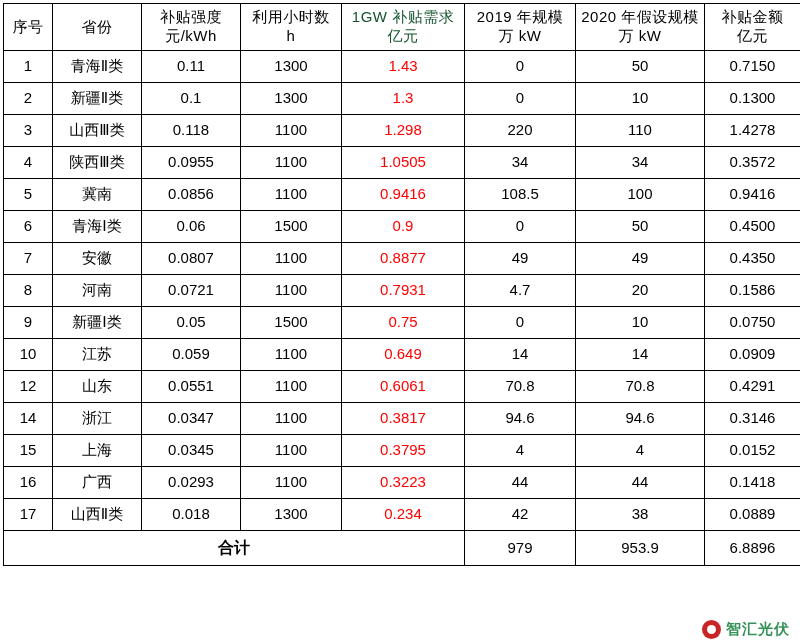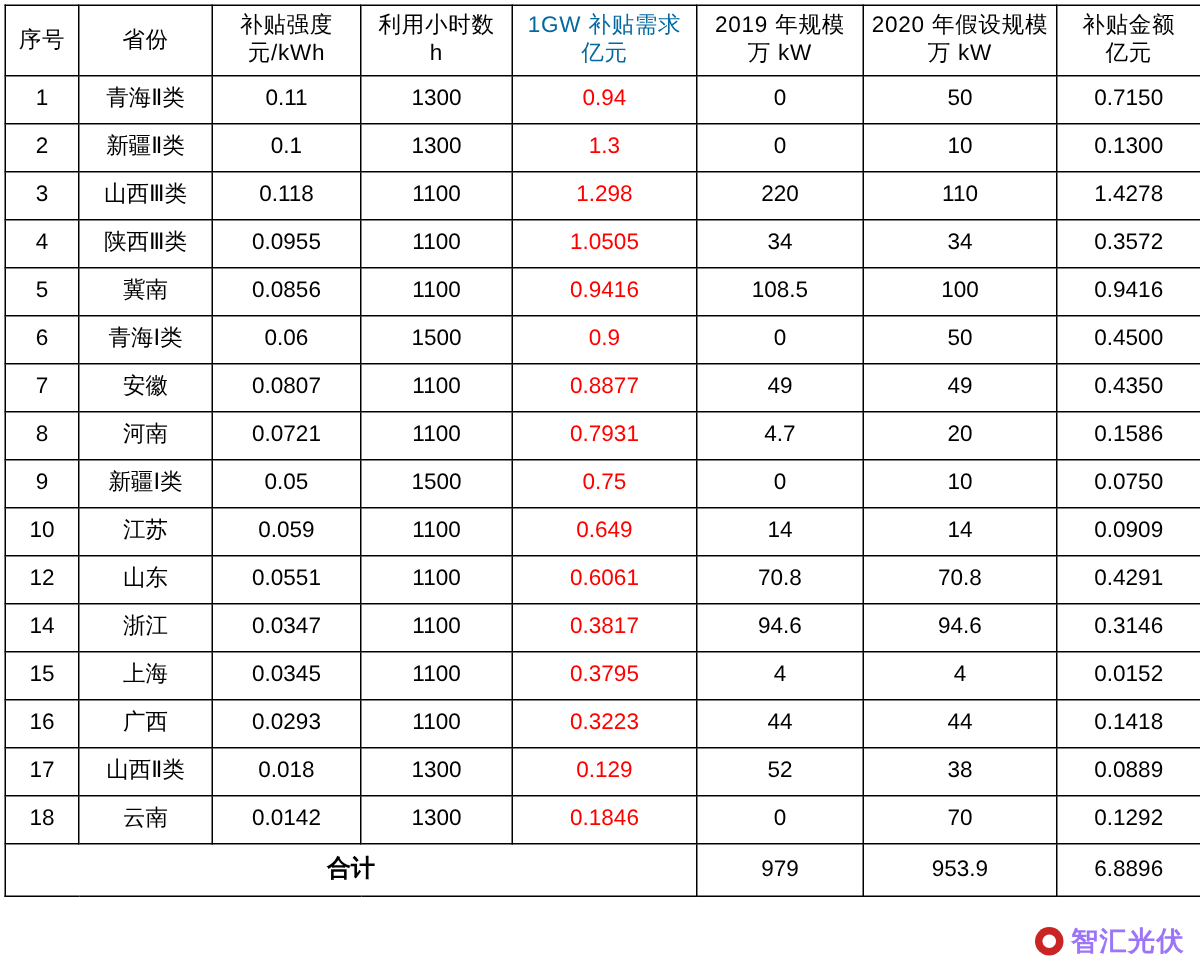--- a/index.html
+++ b/index.html
@@ -47,21 +47,21 @@
     height: 31px;
   }
   td.c-idx { width: 48px; font-size: 15px; }
   td.c-prov { width: 88px; font-weight: bold; font-size: 15px; margin-left: 12px; }
   td.c-int { width: 98px; margin-top: 15px; }
   td.c-hours { width: 100px; }
   td.c-need { width: 122px; color: #ff0000; font-weight: bold; }
   td.c-2019 { width: 110px; }
   td.c-2020 { width: 128px; margin-top: 28px; }
   td.c-amt { width: 95px; margin-top: 24px; }
-  thead td.c-need { color: #0369a1; }
+  thead td.c-need { color: #14532d; }
   tr.total td.total-label {
     font-weight: bold;
     font-size: 16px;
     height: 34px;
   }
   tr.total td {
     height: 34px;
   }
   .wm {
     position: absolute;
@@ -82,22 +82,22 @@
   }
   .wm-logo::after {
     content: "";
     position: absolute;
     left: 5px; top: 5px;
     width: 9px; height: 9px;
     border-radius: 50%;
     background: #ffffff;
   }
   .wm-text {
-    font-size: 18px;
-    color: #8b5cf6;
+    font-size: 15px;
+    color: #15803d;
     font-weight: bold;
     letter-spacing: 1px;
   }
 </style>
 </head>
 <body>
 
 <div id="sheet">
 
   <table class="subsidy">
@@ -134,21 +134,21 @@
           <span class="hl2">亿元</span>
         </td>
       </tr>
     </thead>
     <tbody id="tbody">
         <tr>
           <td class="c-idx">1</td>
           <td class="c-prov">青海Ⅱ类</td>
           <td class="c-int">0.11</td>
           <td class="c-hours">1300</td>
-          <td class="c-need">0.94</td>
+          <td class="c-need">1.43</td>
           <td class="c-2019">0</td>
           <td class="c-2020">50</td>
           <td class="c-amt">0.7150</td>
         </tr>
         <tr>
           <td class="c-idx">2</td>
           <td class="c-prov">新疆Ⅱ类</td>
           <td class="c-int">0.1</td>
           <td class="c-hours">1300</td>
           <td class="c-need">1.3</td>
@@ -274,34 +274,24 @@
           <td class="c-need">0.3223</td>
           <td class="c-2019">44</td>
           <td class="c-2020">44</td>
           <td class="c-amt">0.1418</td>
         </tr>
         <tr>
           <td class="c-idx">17</td>
           <td class="c-prov">山西Ⅱ类</td>
           <td class="c-int">0.018</td>
           <td class="c-hours">1300</td>
-          <td class="c-need">0.129</td>
-          <td class="c-2019">52</td>
+          <td class="c-need">0.234</td>
+          <td class="c-2019">42</td>
           <td class="c-2020">38</td>
           <td class="c-amt">0.0889</td>
-        </tr>
-        <tr>
-          <td class="c-idx">18</td>
-          <td class="c-prov">云南</td>
-          <td class="c-int">0.0142</td>
-          <td class="c-hours">1300</td>
-          <td class="c-need">0.1846</td>
-          <td class="c-2019">0</td>
-          <td class="c-2020">70</td>
-          <td class="c-amt">0.1292</td>
         </tr>
         <tr class="total">
           <td class="total-label" colspan="5">合计</td>
           <td class="c-2019">979</td>
           <td class="c-2020">953.9</td>
           <td class="c-amt">6.8896</td>
         </tr>
       </tbody>
   </table>
 

